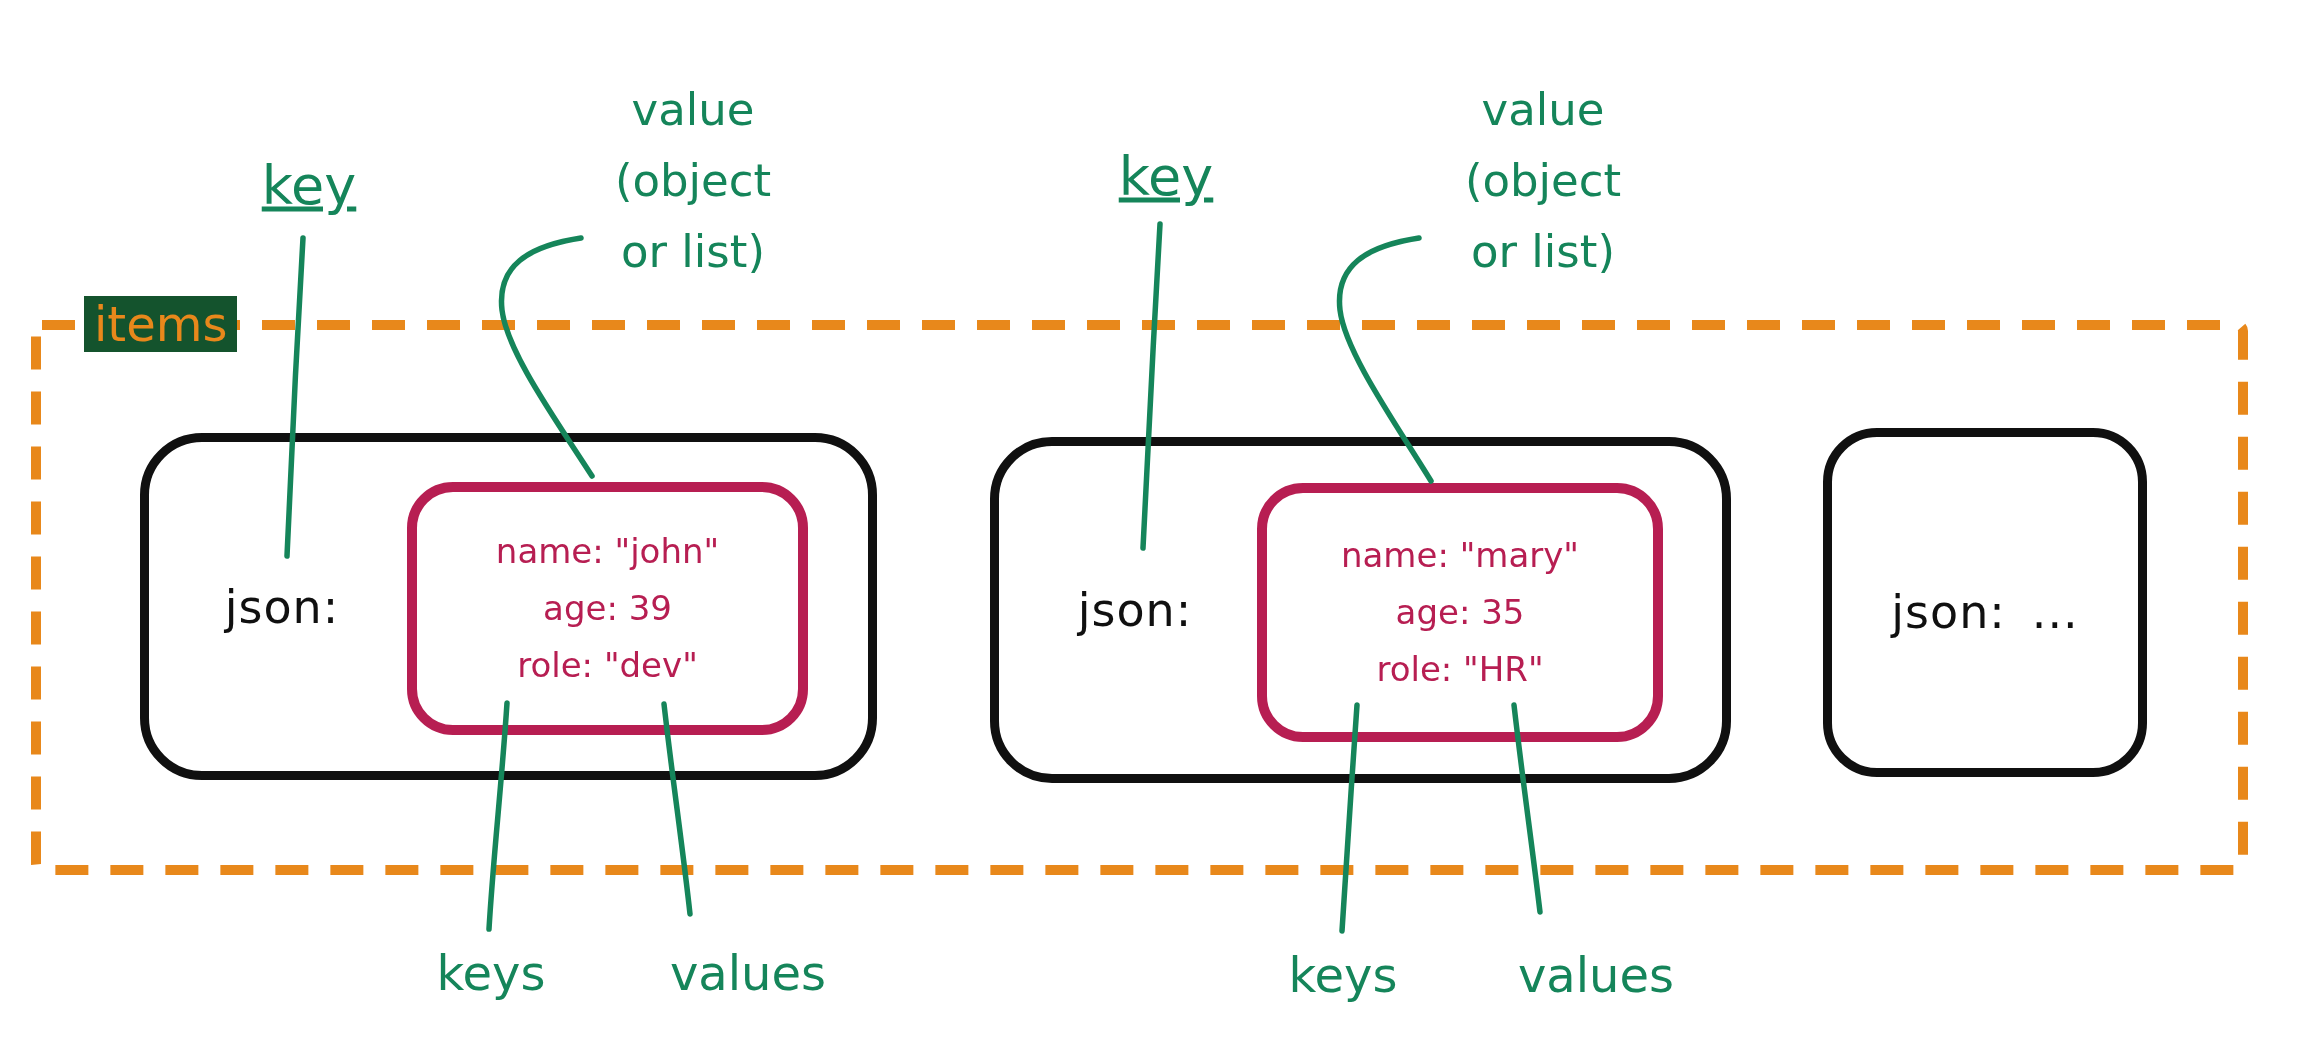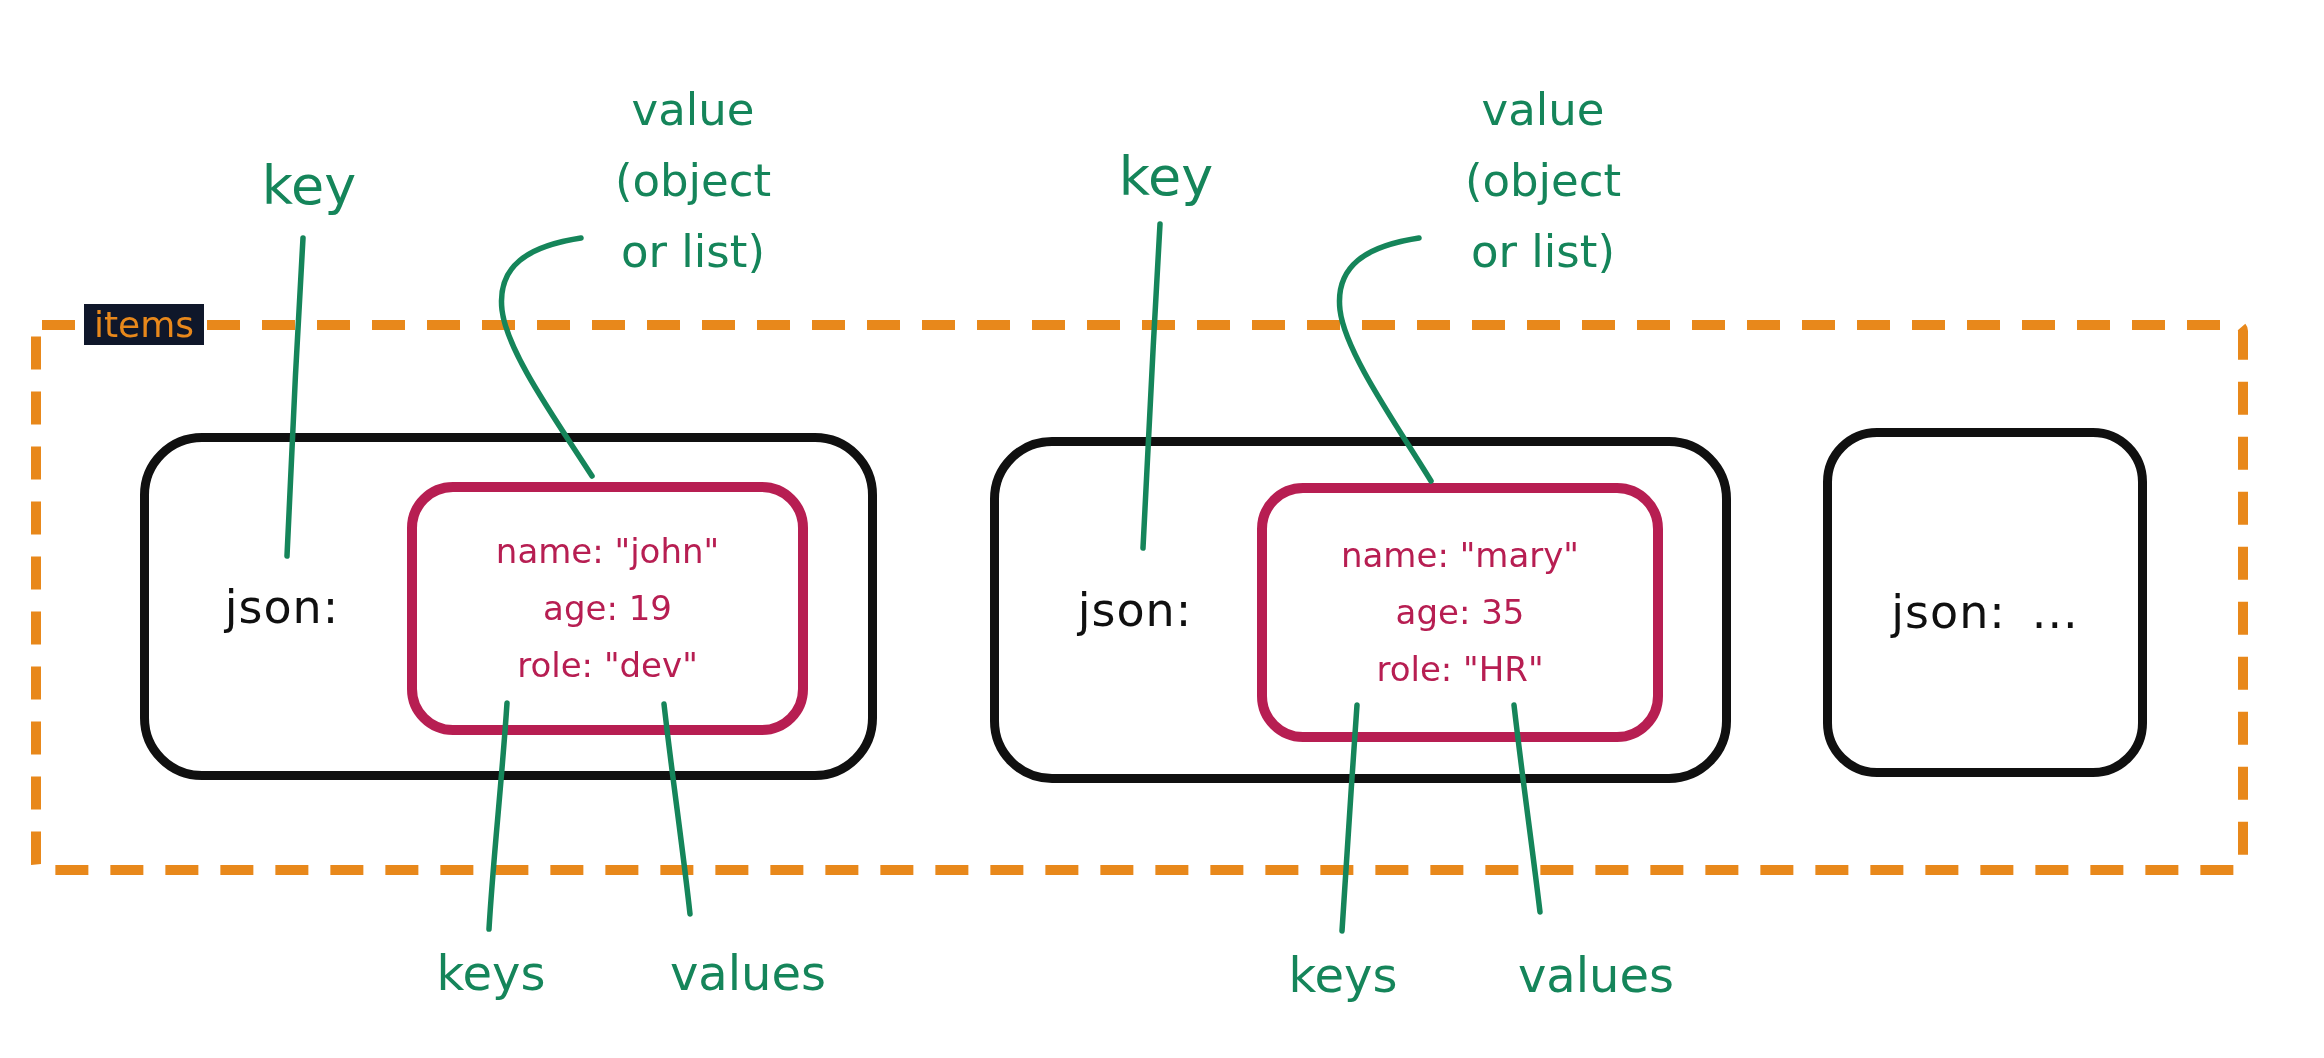--- a/index.html
+++ b/index.html
@@ -31,22 +31,22 @@
   .dashrect{fill:none;stroke:var(--orange);stroke-width:10;stroke-dasharray:33 22;}
   .gline{fill:none;stroke:var(--green);stroke-width:5.5;stroke-linecap:round;}
 
   
   .txt{position:absolute;z-index:10;white-space:nowrap;}
   .center{transform:translate(-50%,-50%);}
   .green{color:var(--green);}
   .orange{color:var(--orange);}
   .ink{color:var(--ink);}
 
-  #items-label{left:84px;top:296px;font-size:36px;background:#0f172a;padding:0 10px;margin-top:8px;}
-  .keylabel{font-size:54px;}
+  #items-label{left:84px;top:296px;font-size:48px;background:#14532d;padding:0 10px;}
+  .keylabel{font-size:54px;text-decoration:underline;}
   #key1{left:309px;top:185px;}
   #key2{left:1166px;top:176px;}
   .valblock{text-align:center;font-size:45px;line-height:71px;}
   #val1{left:693px;top:180px;}
   #val2{left:1543px;top:180px;}
   .jsonlabel{font-size:46px;letter-spacing:1px;text-align:right;}
   #j1{left:282px;top:607px;}
   #j2{left:1135px;top:610px;}
   #j3{left:1985px;top:612px;}
   .json3-row{display:flex;gap:26px;align-items:baseline;}
@@ -104,21 +104,21 @@
 
   <div class="txt ink jsonlabel center" id="j1">json:</div>
   <div class="txt ink jsonlabel center" id="j2">json:</div>
   <div class="txt ink jsonlabel center json3-row" id="j3">
     <span>json:</span>
     <span>...</span>
   </div>
 
   <div class="entries" id="e1">
     <div>name: "john"</div>
-    <div>age: 19</div>
+    <div>age: 39</div>
     <div>role: "dev"</div>
   </div>
   <div class="entries" id="e2">
     <div>name: "mary"</div>
     <div>age: 35</div>
     <div>role: "HR"</div>
   </div>
 
   <div class="txt green bottomlabel center" id="keys1">keys</div>
   <div class="txt green bottomlabel center" id="values1">values</div>

